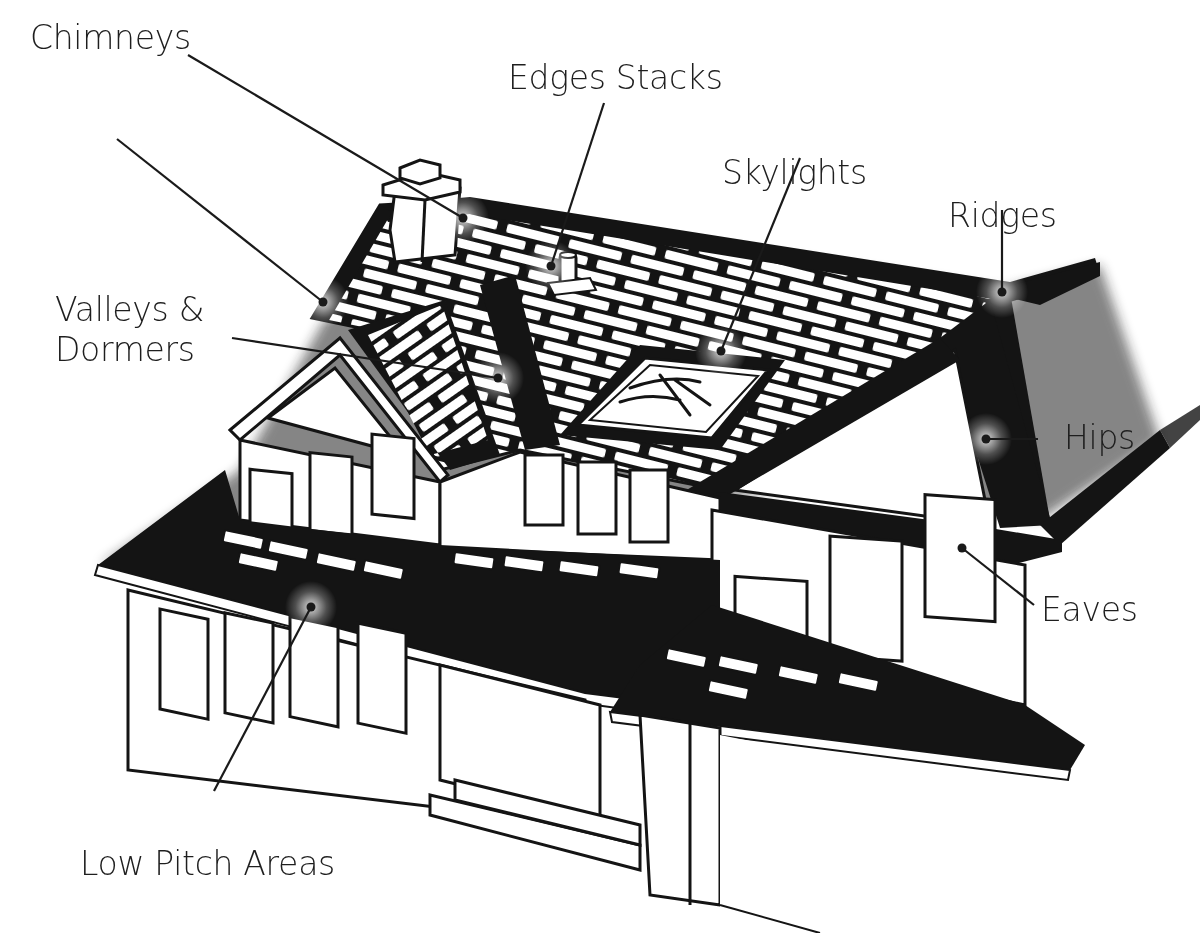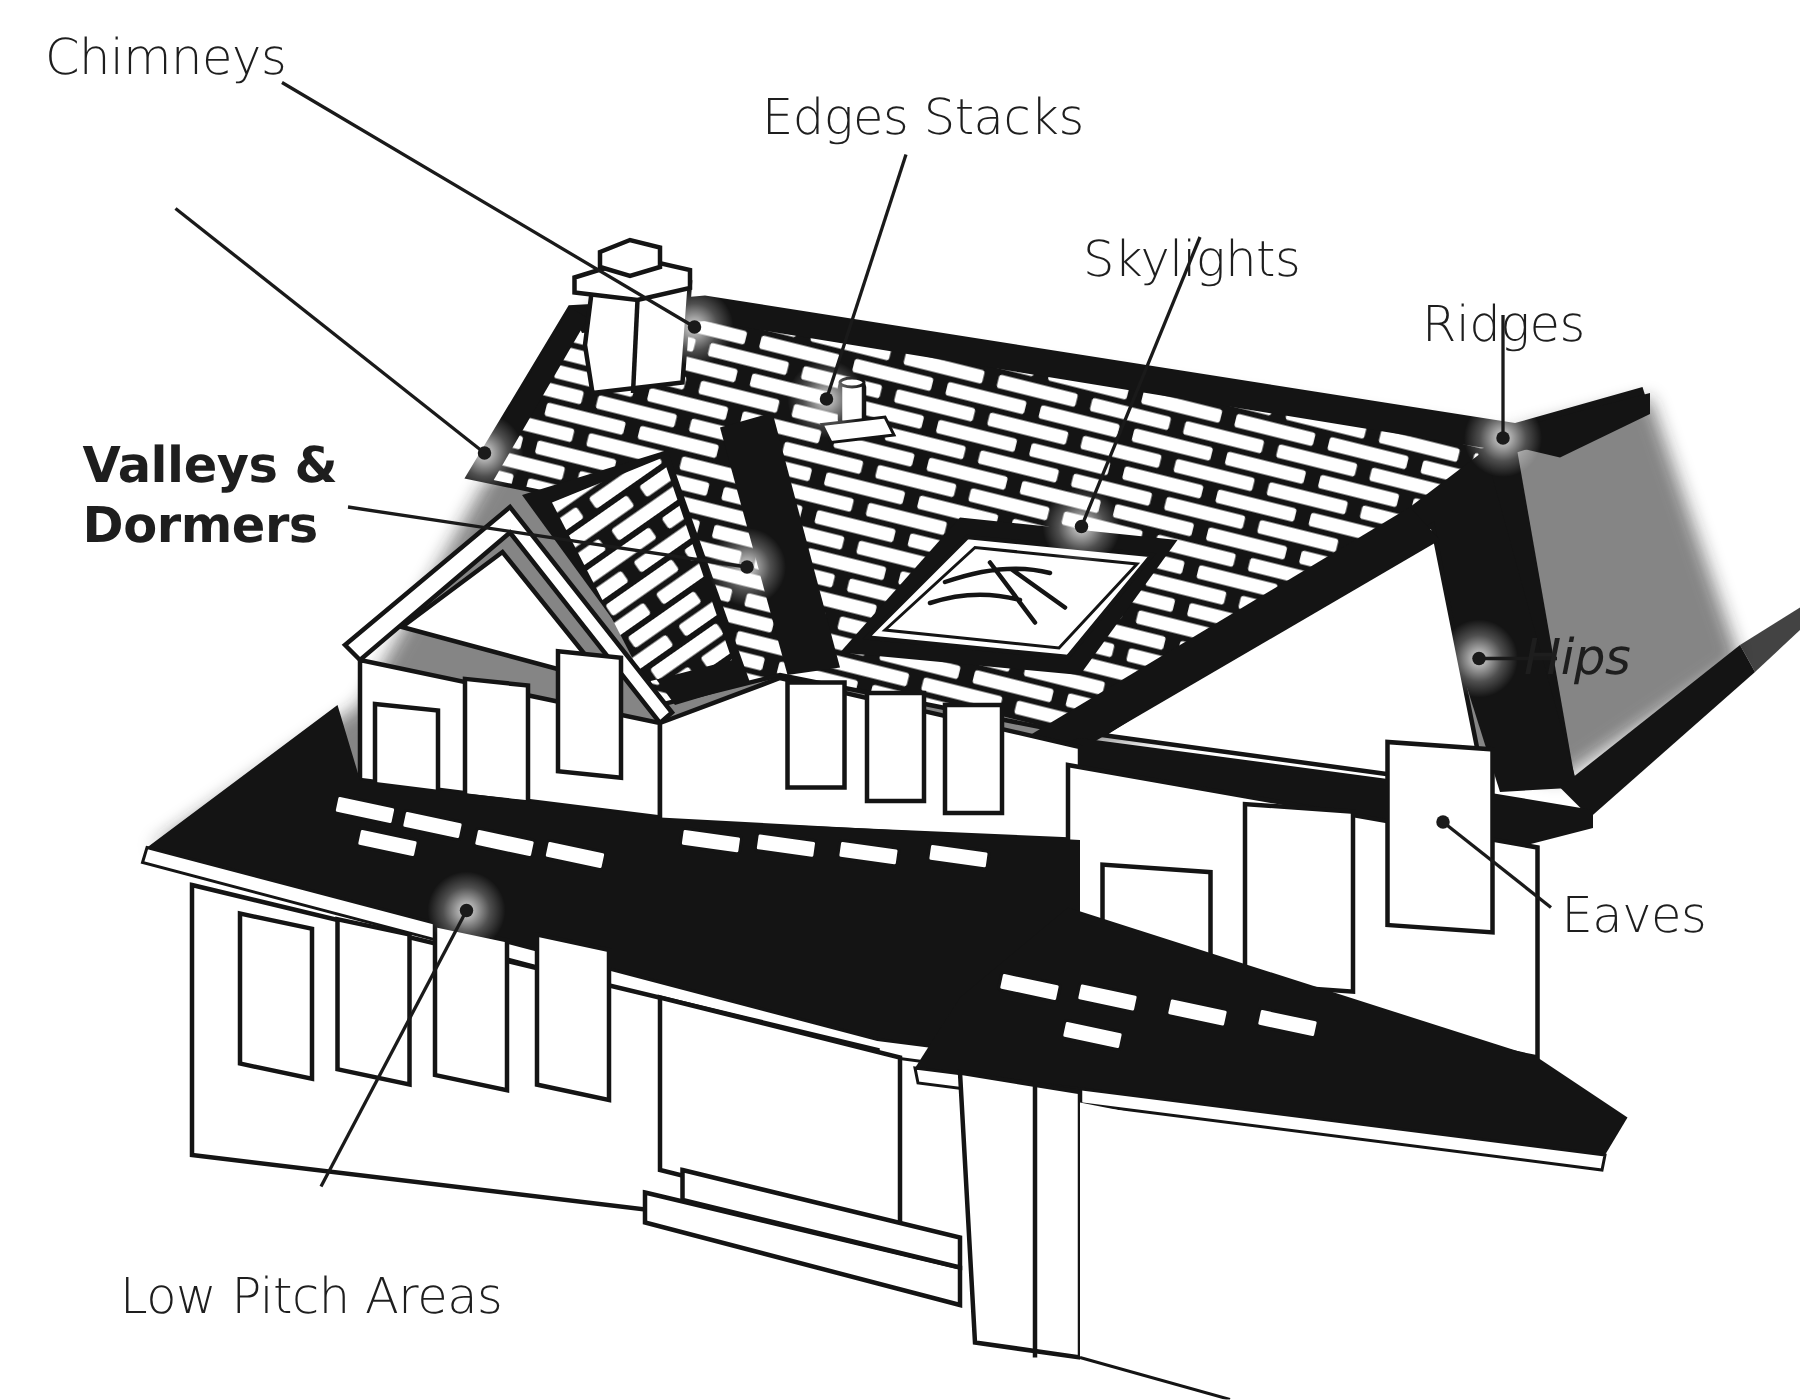--- a/index.html
+++ b/index.html
@@ -214,18 +214,18 @@
           <circle cx="311" cy="607" r="4.5" fill="#1a1a1a"></circle>
         </g>
       </g>
   </svg>
 
   
   <div class="label" style="left:30px;top:18px;">Chimneys</div>
   <div class="label" style="left:508px;top:58px;">Edges Stacks</div>
   <div class="label" style="left:722px;top:115px;margin-top:38px;">Skylights</div>
   <div class="label" style="left:948px;top:152px;margin-top:44px;">Ridges</div>
-  <div class="label" style="left:55px;top:290px;font-weight:bold;">Valleys &amp;
+  <div class="label" style="left:55px;top:290px;">Valleys &amp;
 Dormers</div>
-  <div class="label" style="left:1016px;top:418px;font-style:italic;">Hips</div>
+  <div class="label" style="left:1064px;top:418px;">Hips</div>
   <div class="label" style="left:1041px;top:590px;">Eaves</div>
   <div class="label" style="left:80px;top:796px;margin-top:48px;">Low Pitch Areas</div>
 </div>
 
 </body></html>

